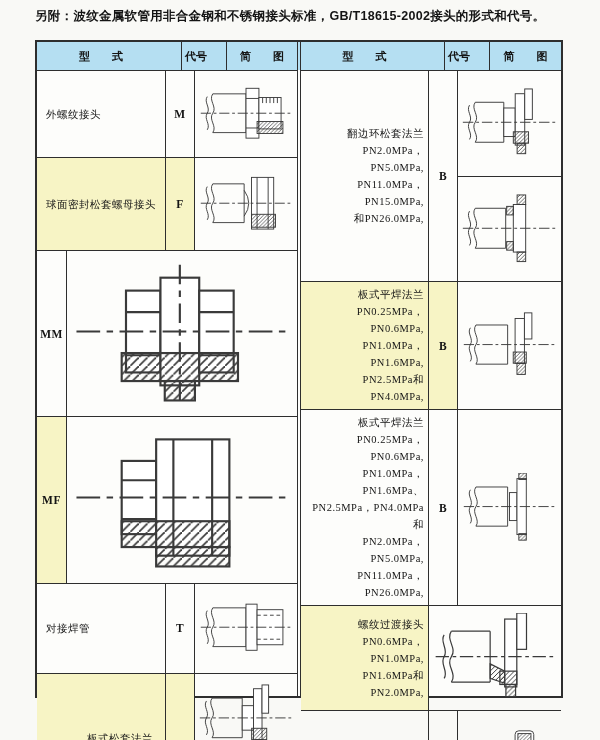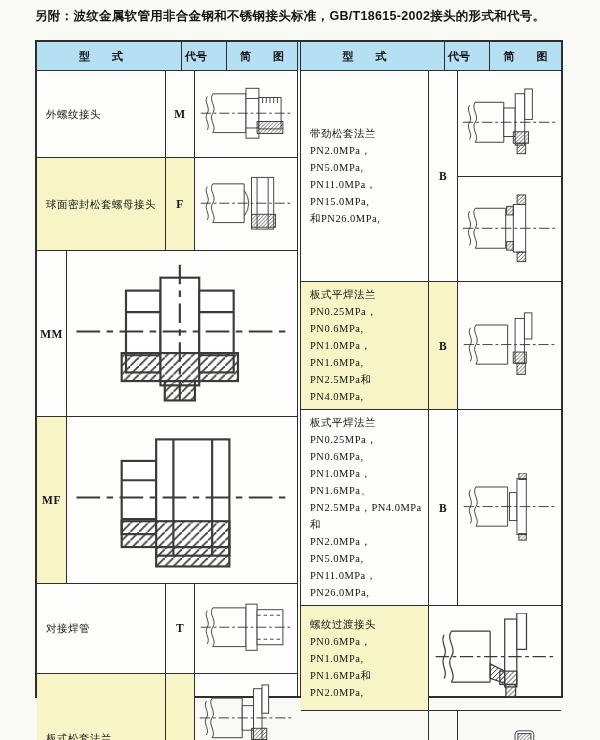--- a/index.html
+++ b/index.html
@@ -46,20 +46,21 @@
   .cell:first-child{border-left:none}
   .cell.type{justify-content:flex-start;padding:4px 4px 4px 9px}
   .half.left .cell.type{width:128px;flex:0 0 128px}
   .half.right .cell.type{width:127px;flex:0 0 127px}
   .cell.code{width:29px;flex:0 0 29px;justify-content:center}
   .cell.diagram{flex:1 1 auto;justify-content:center;padding:3px}
   .row.header .cell{justify-content:center;padding:0}
   .type-text{
     font-size:10.5px;line-height:1.62;letter-spacing:.5px;
     white-space:pre-line;
+    text-align:right;
   }
   .code-text{font-size:11.5px;font-weight:600;letter-spacing:.5px}
   .cell.diagram.split{flex-direction:column;padding:0}
   .cell.diagram.split .sub{
     flex:1 1 50%;width:100%;display:flex;align-items:center;justify-content:center;padding:2px;min-height:0;
   }
   .cell.diagram.split .sub + .sub{border-top:1px solid var(--border)}
   .row.hl .cell.type,.row.hl .cell.code{background:var(--hl-bg)}
   .fit-svg{display:block;max-width:100%;max-height:100%}
 </style>
@@ -289,21 +290,21 @@
       <div class="cell code">
           <span>代号</span>
         </div>
       <div class="cell diagram">
           <span>简　　图</span>
         </div>
     </div>
 
     <div class="row" style="flex:0 0 211px">
       <div class="cell type">
-          <span class="type-text">带劲松套法兰
+          <span class="type-text">翻边环松套法兰
 PN2.0MPa，PN5.0MPa,
 PN11.0MPa，PN15.0MPa,
 和PN26.0MPa,</span>
         </div>
       <div class="cell code">
           <span class="code-text">B</span>
         </div>
       <div class="cell diagram split">
           <div class="sub">
             <svg class="fit-svg" xmlns="http://www.w3.org/2000/svg" viewBox="0 0 104 74" preserveAspectRatio="xMidYMid meet" stroke="#3a3a3a" stroke-width="1" fill="none">

